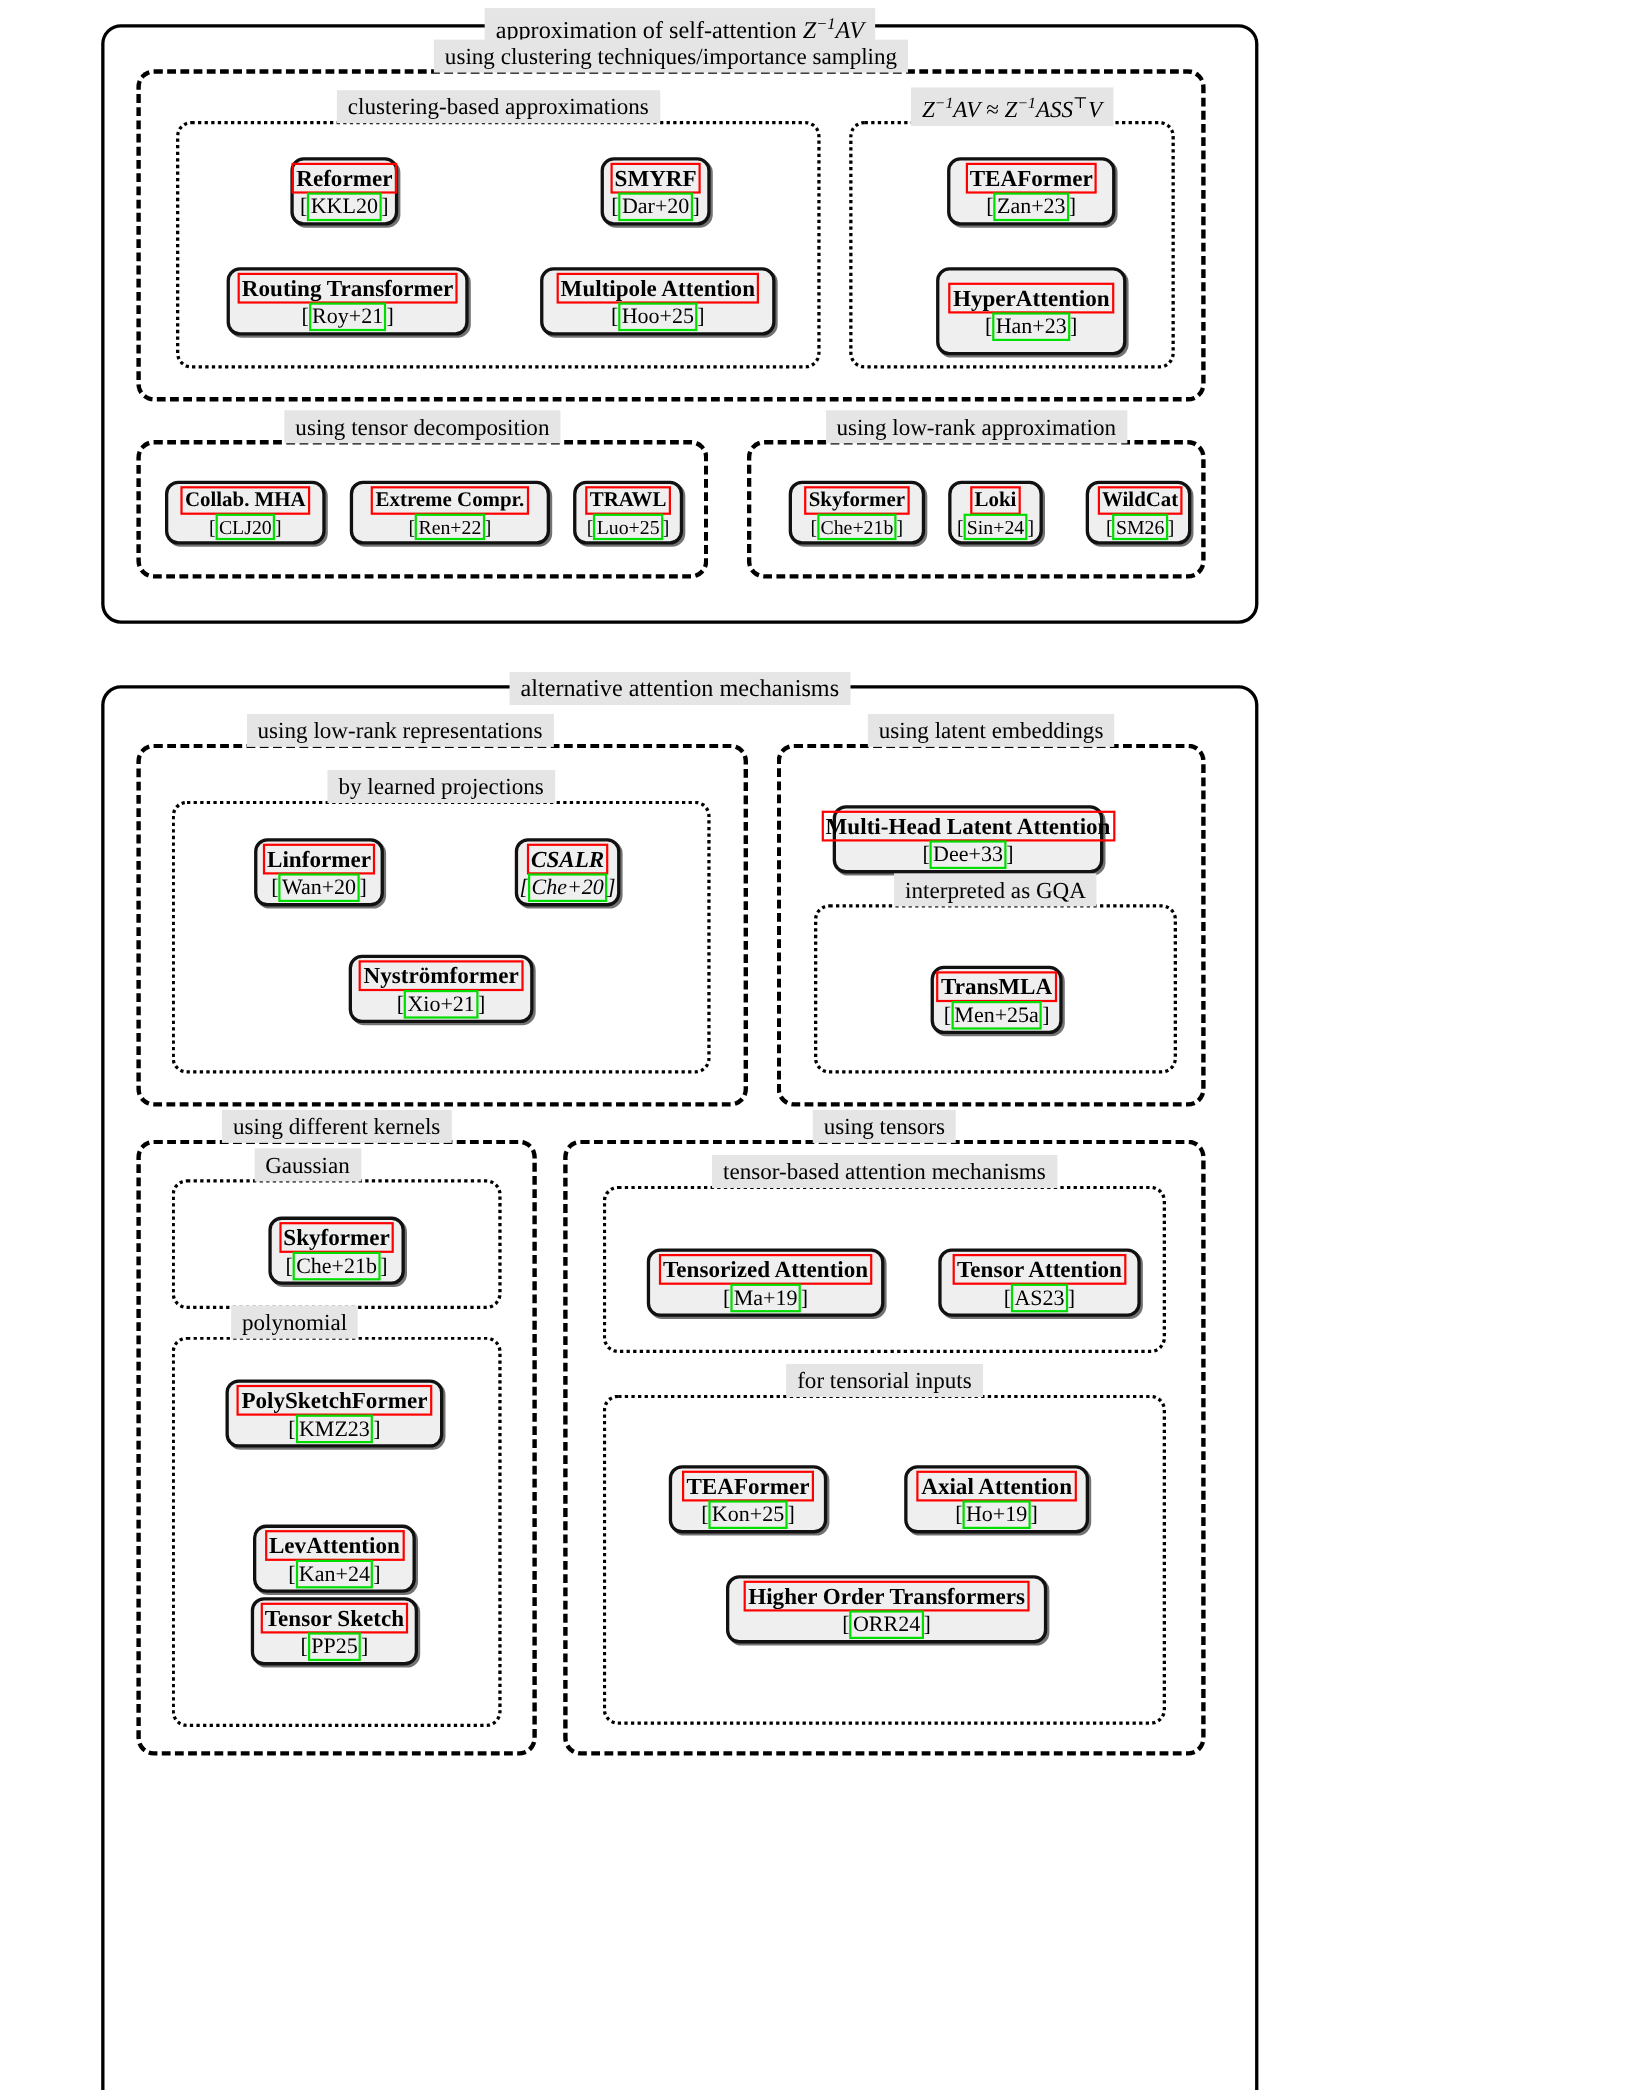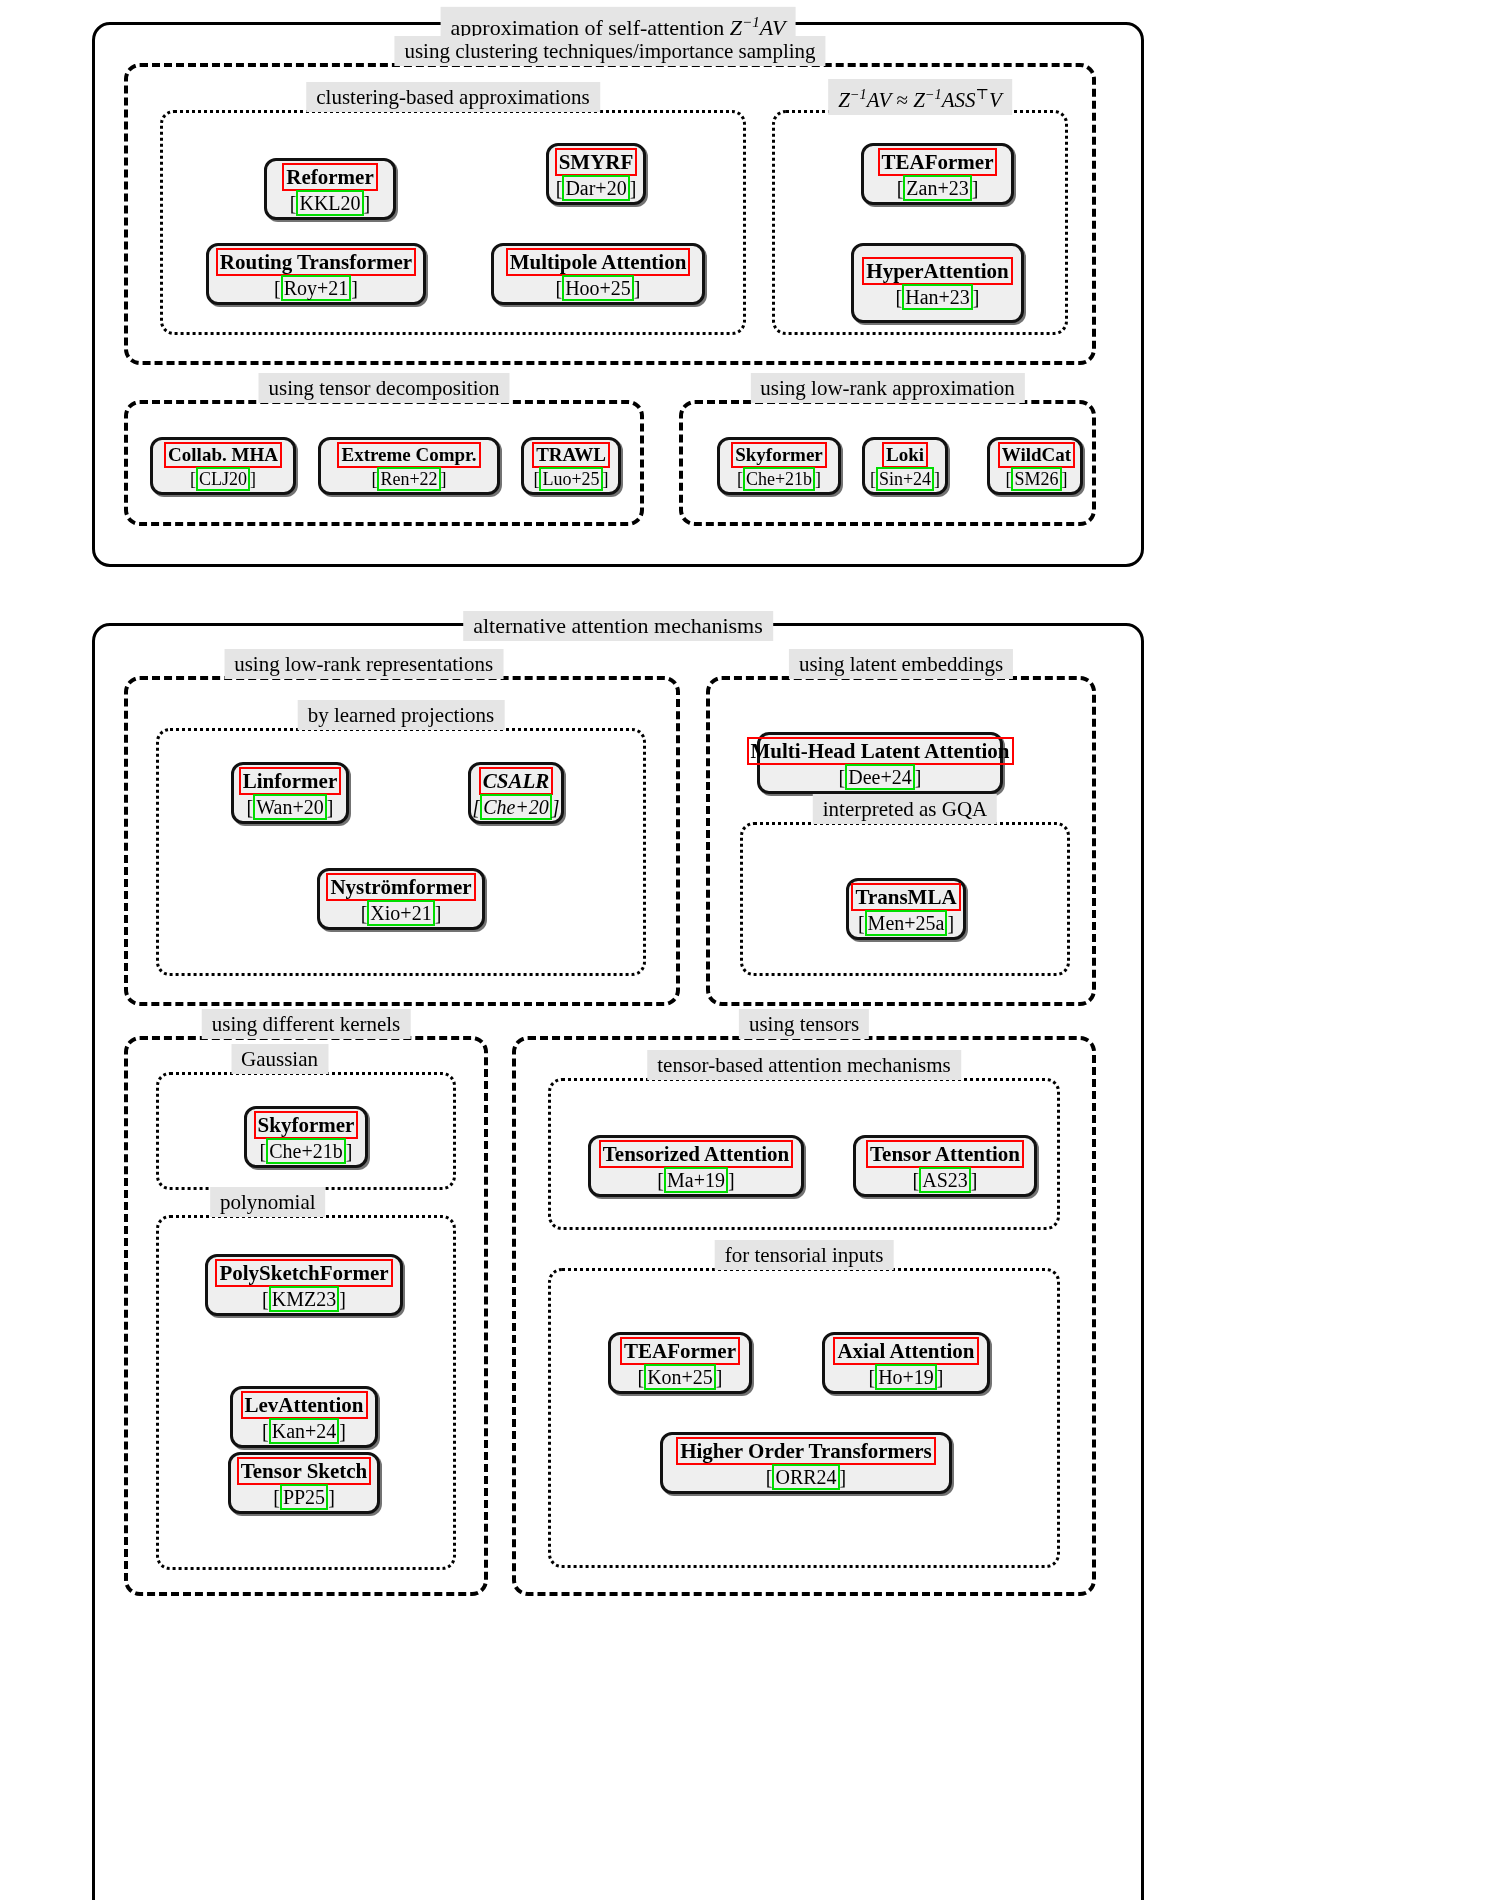--- a/index.html
+++ b/index.html
@@ -57,21 +57,21 @@
 </div>
 
 <div class="group dashed" style="left:124px;top:63px;width:972px;height:302px;">
   <span class="glabel" style="left:50%;">using clustering techniques/importance sampling</span>
 </div>
 
 <div class="group dotted" style="left:160px;top:110px;width:586px;height:225px;">
   <span class="glabel" style="left:50%;">clustering-based approximations</span>
 </div>
 
-<div class="node" style="left:264px;top:158px;width:132px;height:62px;">
+<div class="node" style="left:264px;top:143px;width:98px;height:62px;">
   <span class="title">Reformer</span>
   <span class="cite">[<span class="inner">KKL20</span>]</span>
 </div>
 
 <div class="node" style="left:546px;top:143px;width:100px;height:62px;">
   <span class="title">SMYRF</span>
   <span class="cite">[<span class="inner">Dar+20</span>]</span>
 </div>
 
 <div class="node" style="left:206px;top:243px;width:220px;height:62px;">
@@ -162,21 +162,21 @@
   <span class="title">Nyströmformer</span>
   <span class="cite">[<span class="inner">Xio+21</span>]</span>
 </div>
 
 <div class="group dashed" style="left:706px;top:676px;width:390px;height:330px;">
   <span class="glabel" style="left:50%;">using latent embeddings</span>
 </div>
 
 <div class="node" style="left:757px;top:732px;width:246px;height:62px;">
   <span class="title">Multi-Head Latent Attention</span>
-  <span class="cite">[<span class="inner">Dee+24</span>]</span>
+  <span class="cite">[<span class="inner">Dee+33</span>]</span>
 </div>
 
 <div class="group dotted" style="left:740px;top:822px;width:330px;height:154px;">
   <span class="glabel" style="left:50%;">interpreted as GQA</span>
 </div>
 
 <div class="node" style="left:846px;top:878px;width:120px;height:62px;">
   <span class="title">TransMLA</span>
   <span class="cite">[<span class="inner">Men+25a</span>]</span>
 </div>

